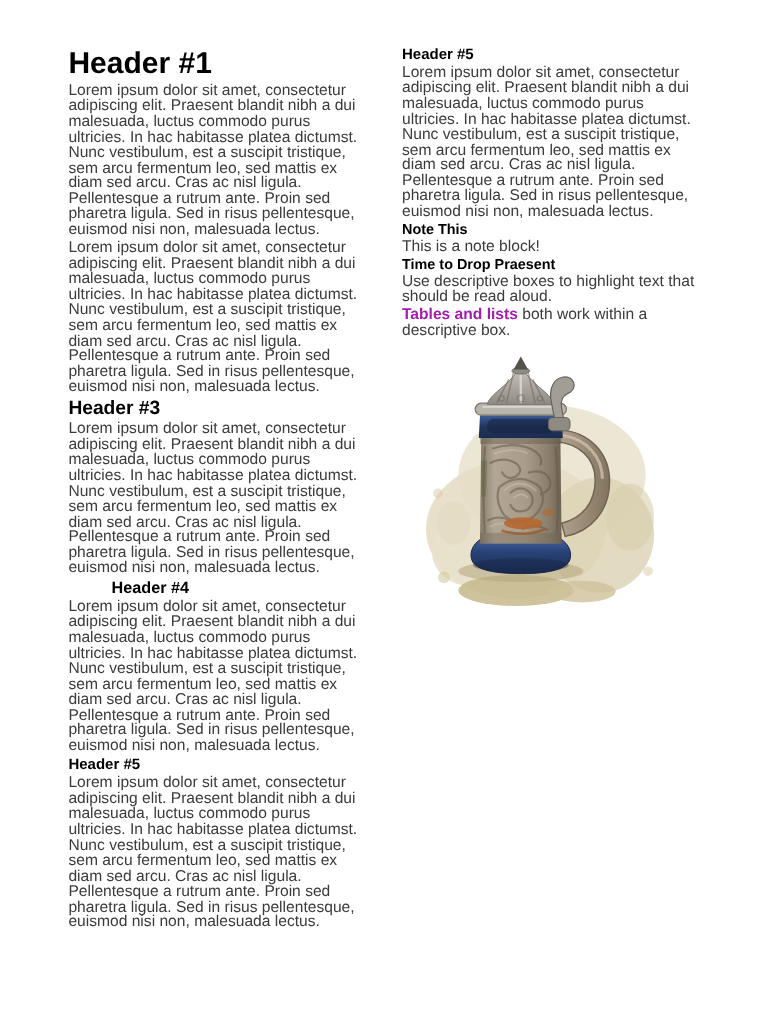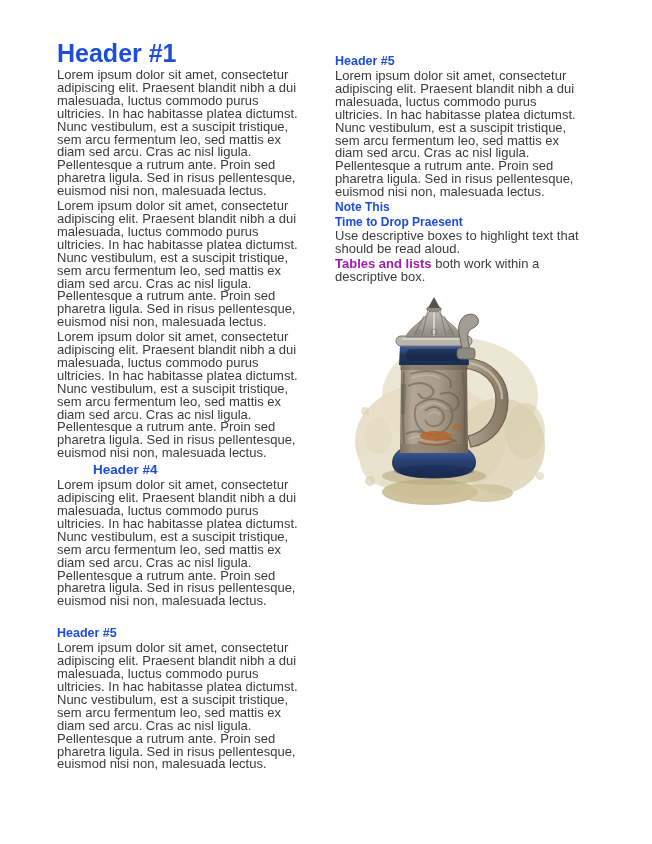--- a/index.html
+++ b/index.html
@@ -3,26 +3,26 @@
 <meta charset="utf-8">
 <style>
   html,body{margin:0;padding:0;background:#ffffff;}
   .page{
     position:relative;width:652px;height:844px;background:#ffffff;overflow:hidden;
     font-family:"Liberation Sans",sans-serif;
   }
   .col{position:absolute;width:254px;}
   .col-left{left:57px;top:40px;}
   .col-right{left:335px;top:36px;}
-  .h1,.h2,.h3,.h4,.h5,.h6{font-weight:700;color:#1d4ed8;}
+  .h1,.h2,.h3,.h4,.h5,.h6{font-weight:700;color:#000000;}
   .h1{font-size:25px;line-height:26px;margin:0 0 3px 0;}
   .h2{font-size:20px;line-height:21px;margin:3px 0 3px 0;}
   .h3{font-size:16px;line-height:17px;margin:3px 0 2px 0;}
   .h4{font-size:13.5px;line-height:14px;margin:3px 0 2px 0;padding-left:36px;}
-  .h5{font-size:12.5px;line-height:13px;margin:19px 0 2px 0;}
+  .h5{font-size:12.5px;line-height:13px;margin:3px 0 2px 0;}
   .h6{font-size:12px;line-height:13px;margin:2px 0 1px 0;}
   .p{
     font-size:13px;line-height:12.9px;color:#3b3b3b;
     margin:0 0 2px 0;white-space:pre-line;
   }
   .p b{color:#a21caf;}
   .stein{position:absolute;left:340px;top:296px;width:220px;height:220px;}
 </style>
 </head>
 <body>
@@ -46,20 +46,21 @@
 adipiscing elit. Praesent blandit nibh a dui
 malesuada, luctus commodo purus
 ultricies. In hac habitasse platea dictumst.
 Nunc vestibulum, est a suscipit tristique,
 sem arcu fermentum leo, sed mattis ex
 diam sed arcu. Cras ac nisl ligula.
 Pellentesque a rutrum ante. Proin sed
 pharetra ligula. Sed in risus pellentesque,
 euismod nisi non, malesuada lectus.</div>
 
+    <div class="h3">Header #3</div>
     <div class="p">Lorem ipsum dolor sit amet, consectetur
 adipiscing elit. Praesent blandit nibh a dui
 malesuada, luctus commodo purus
 ultricies. In hac habitasse platea dictumst.
 Nunc vestibulum, est a suscipit tristique,
 sem arcu fermentum leo, sed mattis ex
 diam sed arcu. Cras ac nisl ligula.
 Pellentesque a rutrum ante. Proin sed
 pharetra ligula. Sed in risus pellentesque,
 euismod nisi non, malesuada lectus.</div>
@@ -96,20 +97,21 @@
 malesuada, luctus commodo purus
 ultricies. In hac habitasse platea dictumst.
 Nunc vestibulum, est a suscipit tristique,
 sem arcu fermentum leo, sed mattis ex
 diam sed arcu. Cras ac nisl ligula.
 Pellentesque a rutrum ante. Proin sed
 pharetra ligula. Sed in risus pellentesque,
 euismod nisi non, malesuada lectus.</div>
 
     <div class="h6">Note This</div>
+    <div class="p">This is a note block!</div>
 
     <div class="h6">Time to Drop Praesent</div>
     <div class="p">Use descriptive boxes to highlight text that
 should be read aloud.</div>
 
     <div class="p"><b>Tables and lists</b><span> both work within a
 descriptive box.</span></div>
   </div>
 
   <svg class="stein" viewBox="0 0 220 220" aria-hidden="true">

